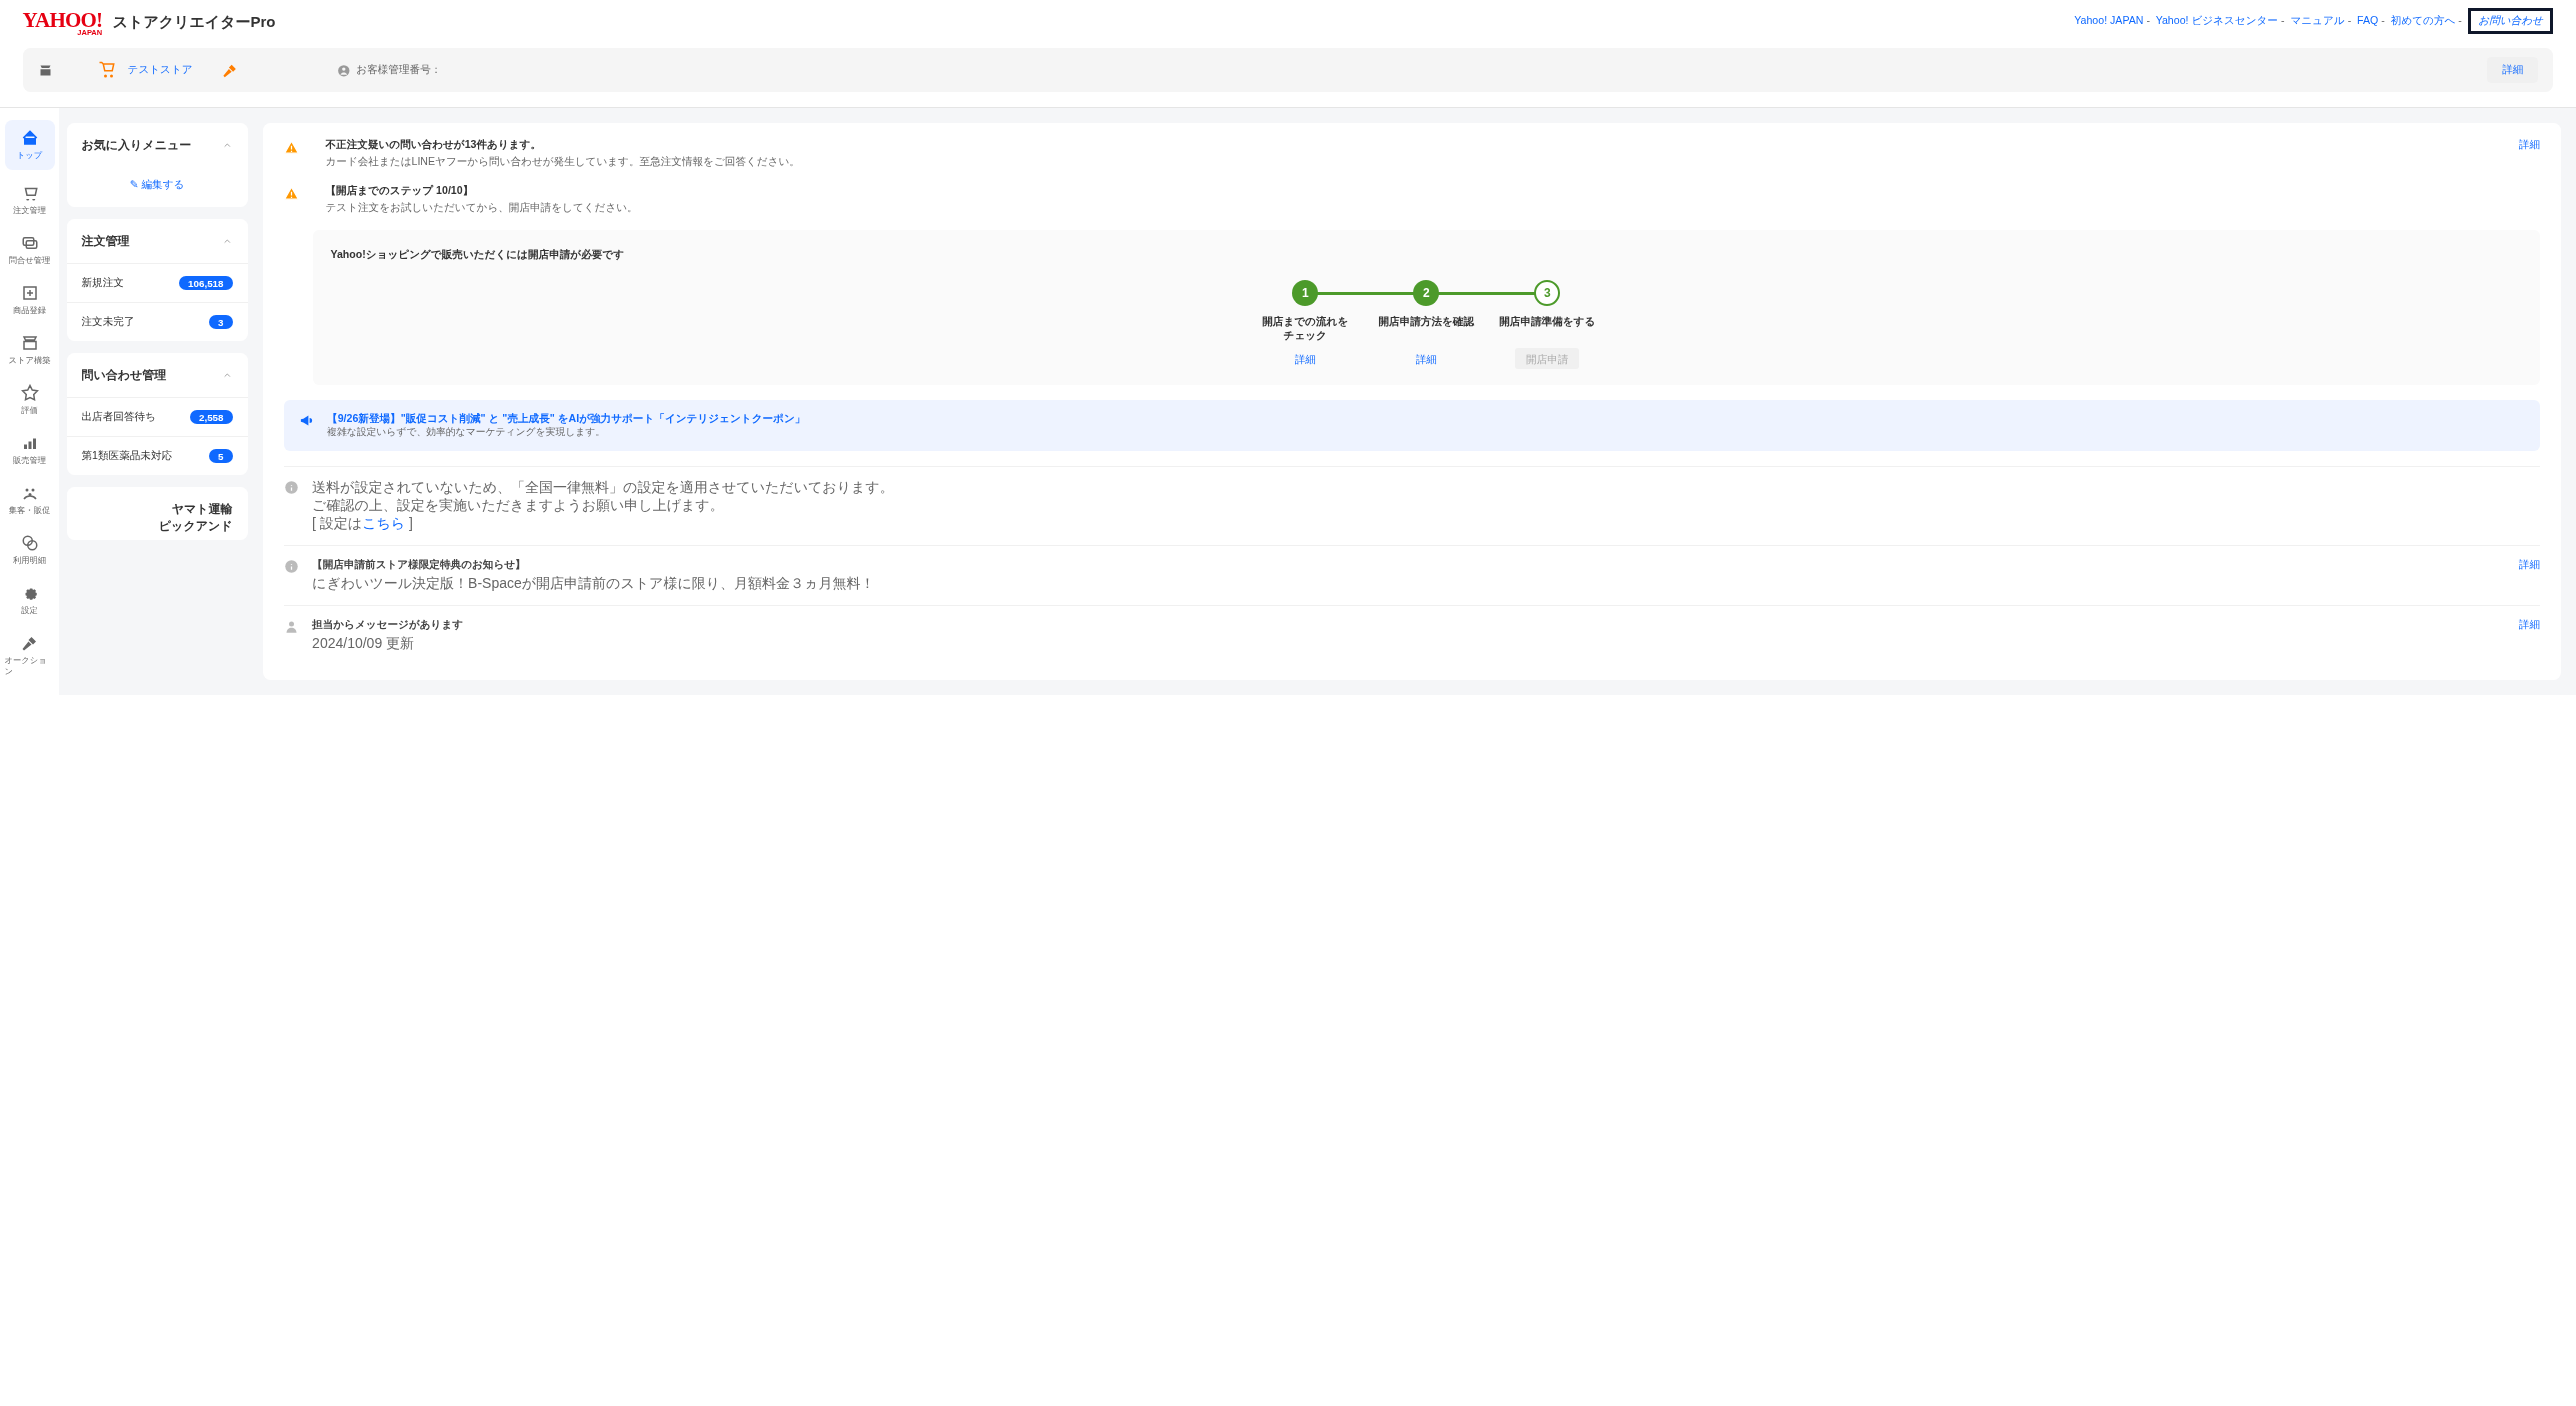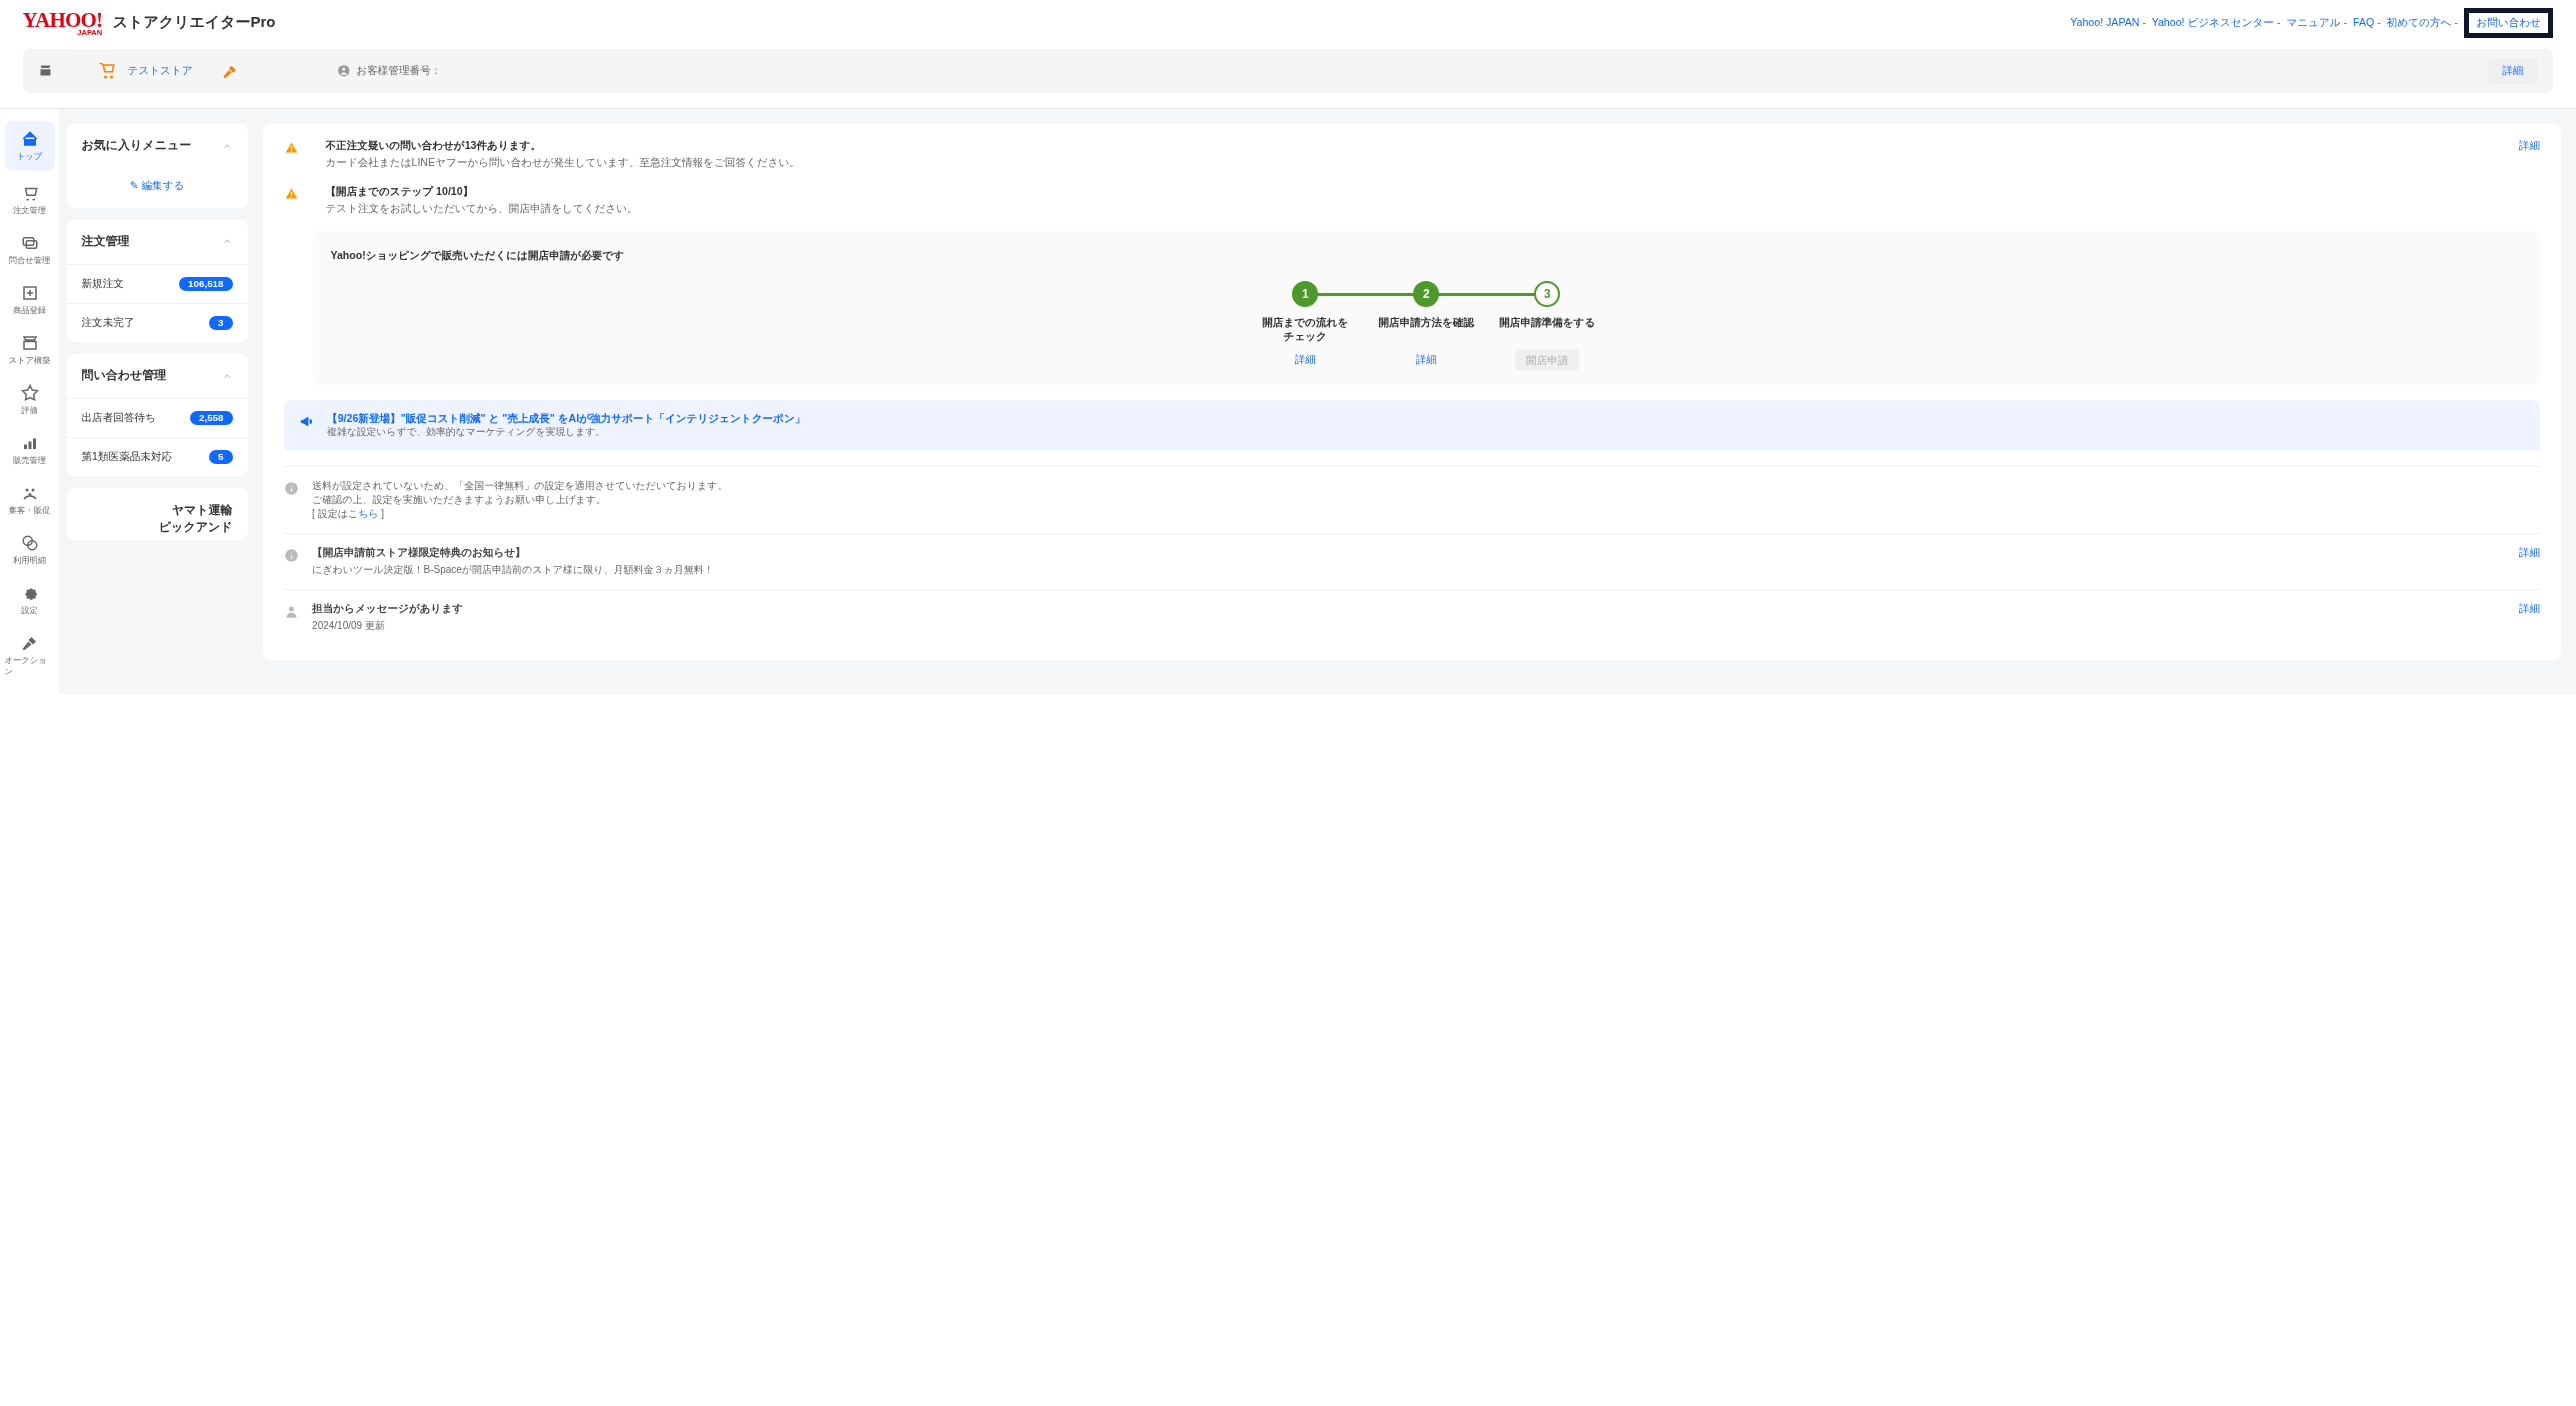--- a/index.html
+++ b/index.html
@@ -8,21 +8,21 @@
 
 .header { display: flex; align-items: flex-start; padding: 7.5px 22.6px; }
 .logo-wrap { display: flex; align-items: baseline; gap: 6px; }
 .yahoo-logo { font-family: "Times New Roman", serif; font-weight: bold; font-size: 21px; color: #e60012; letter-spacing: -0.8px; }
 .yahoo-logo .bang { font-style: italic; }
 .yahoo-japan { font-size: 7.5px; color: #e60012; font-weight: bold; }
 .app-title { font-size: 15px; font-weight: bold; margin-left: 4.5px; }
 .header-links { margin-left: auto; font-size: 10.6px; color: #666; }
 .header-links a { color: #0f69ff; }
 .header-links .sep { color: #666; margin: 0 3px; }
-.contact-highlight { border: 5px solid #0f172a; padding: 3px 7.5px; display: inline-block; }
+.contact-highlight { border: 3px solid #0f172a; padding: 3px 7.5px; display: inline-block; font-style: italic; }
 
 .subheader { display: flex; align-items: center; background: #f5f5f5; border-radius: 7.5px; margin: 3.8px 22.6px 15px; padding: 9px 15px; }
 .store-icon { width: 15px; height: 15px; margin-right: 45px; }
 .cart-icon-wrap { display: flex; align-items: center; gap: 12px; color: #0f69ff; margin-right: 22px; }
 .cart-icon { width: 18px; height: 18px; fill: #ff7e00; }
 .hammer-icon { width: 16.6px; height: 16.6px; fill: #ff7e00; margin-left: 7.5px; }
 .customer-id { display: flex; align-items: center; gap: 6px; margin-left: 98px; color: #666; }
 .detail-btn { margin-left: auto; background: #f0f0f0; border: none; border-radius: 4.5px; padding: 6px 15px; color: #0f69ff; font-size: 10.6px; cursor: pointer; }
 
 .divider { border-top: 0.8px solid #e5e5e5; }
@@ -67,21 +67,21 @@
 
 .promo-row { background: #eef3ff; border-radius: 6px; padding: 12px 15px; display: flex; align-items: flex-start; gap: 13.6px; margin-bottom: 15px; }
 .promo-title { color: #0f69ff; font-weight: bold; }
 .promo-sub { color: #666; font-size: 9.8px; }
 .megaphone { width: 15px; height: 15px; fill: #0f69ff; flex-shrink: 0; margin-top: 1.5px; }
 
 .info-block { display: flex; align-items: flex-start; gap: 13.6px; padding: 12px 0; border-top: 0.8px solid #f0f0f0; }
 .info-block:first-of-type { border-top: none; }
 .info-body { flex: 1; }
 .info-title { font-weight: bold; color: #444; margin-bottom: 3px; }
-.info-text { color: #666; font-size: 10px; }
+.info-text { color: #666; font-size: 14px; }
 .info-link { color: #0f69ff; }
 .person-icon { width: 15px; height: 15px; fill: #bbb; flex-shrink: 0; margin-top: 1.5px; }
 
 .chevron { width: 10.6px; height: 10.6px; }
 </style>
 </head>
 <body>
 
 <div class="header">
   <div class="logo-wrap">

